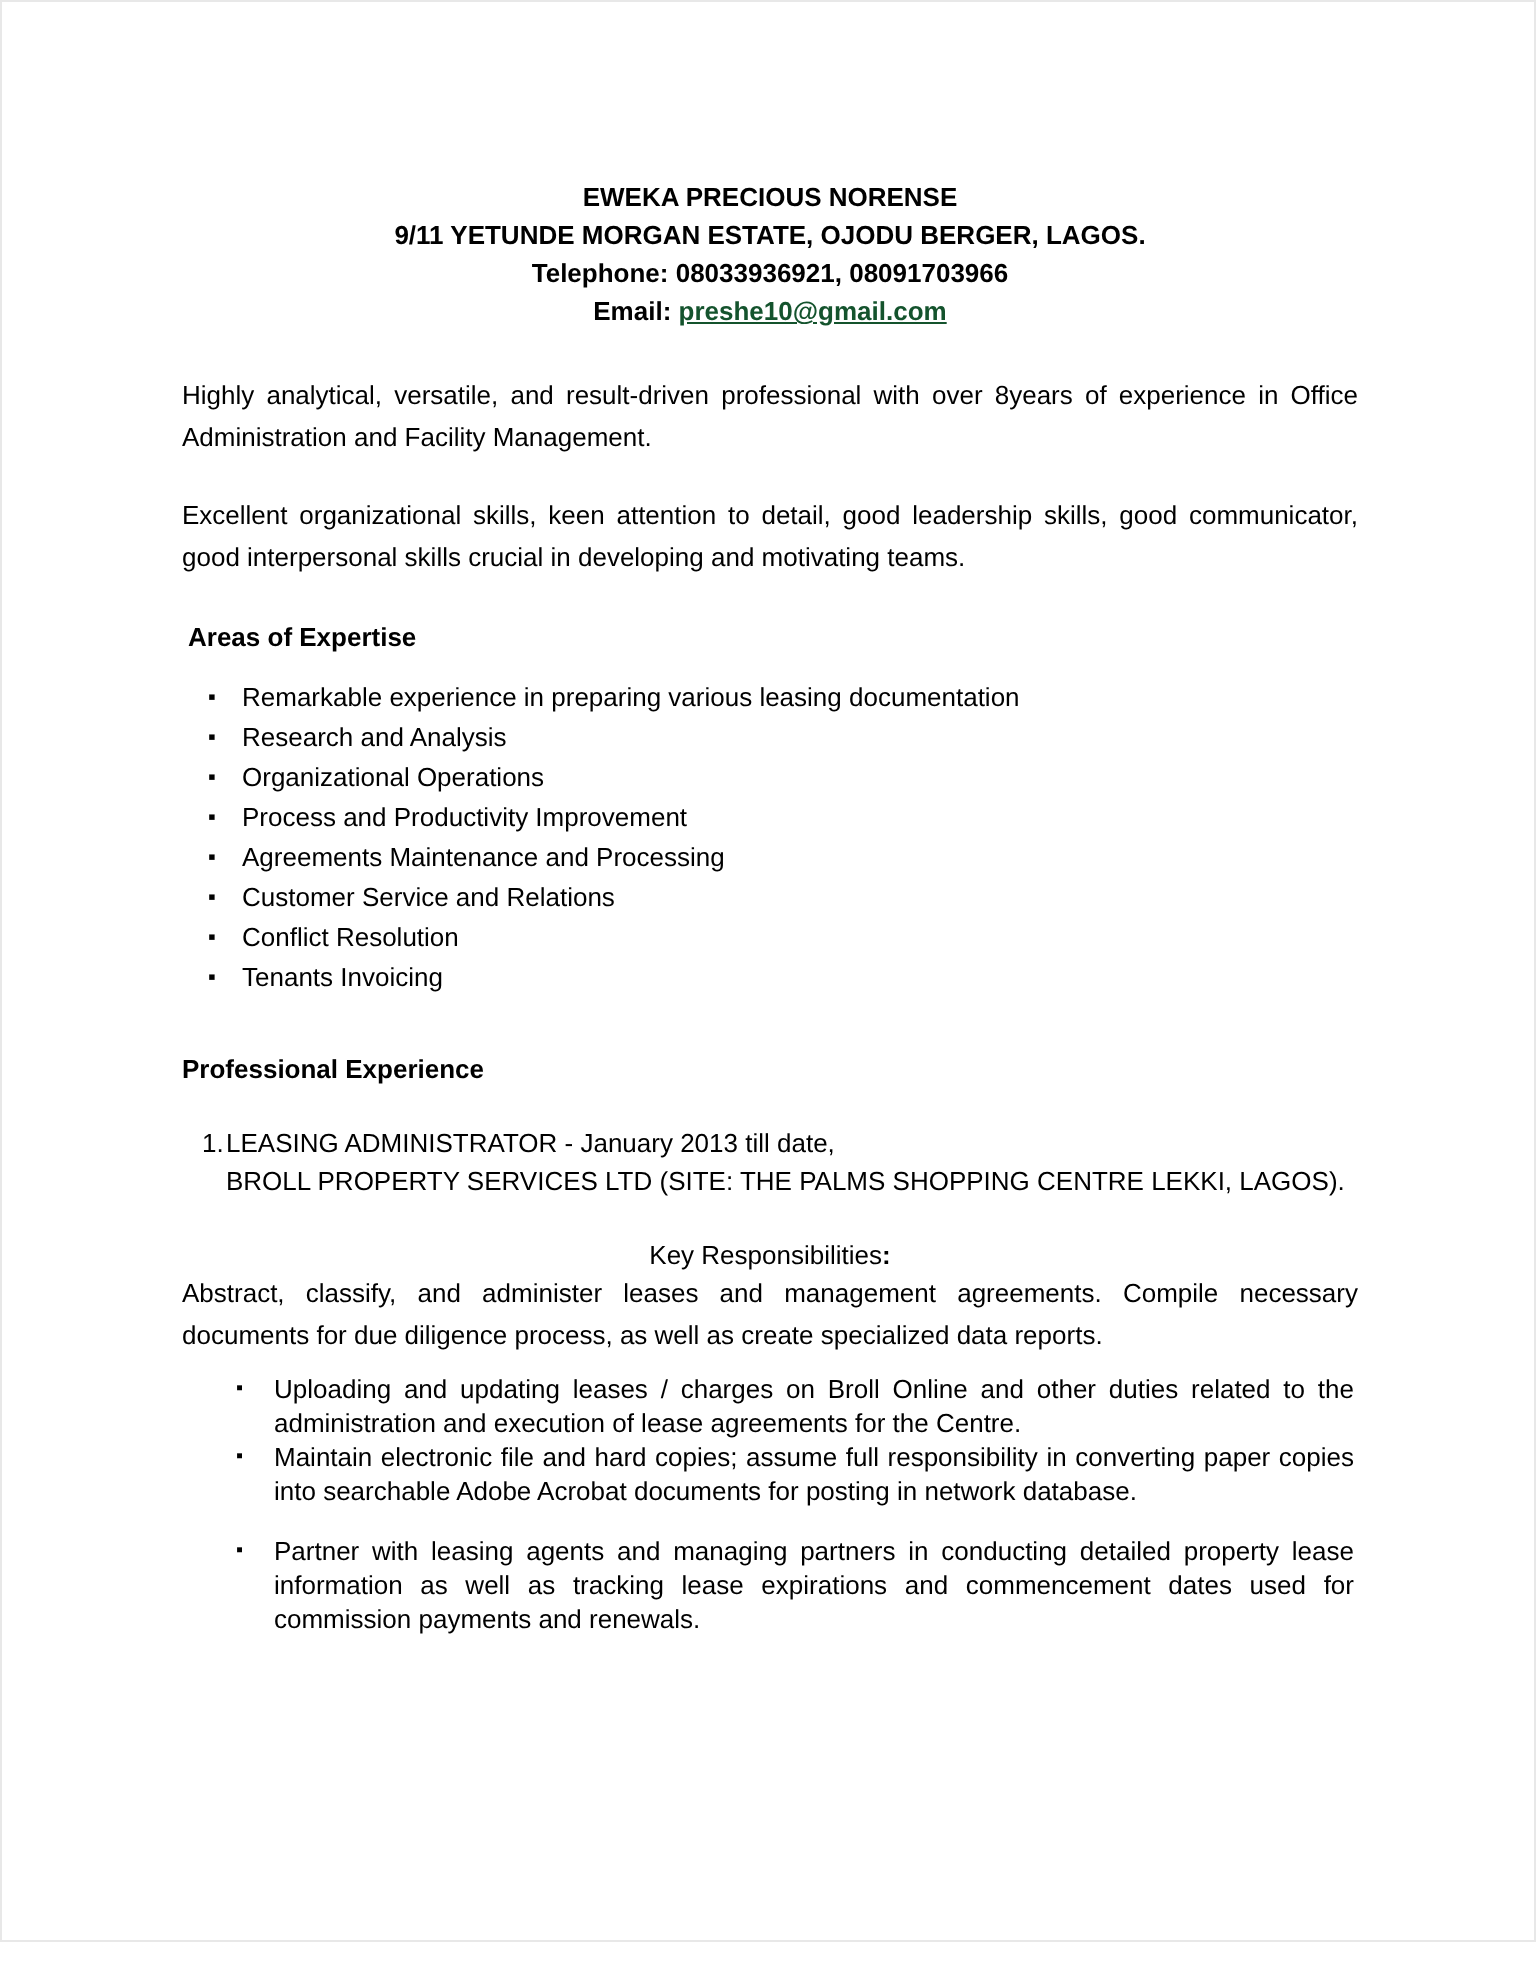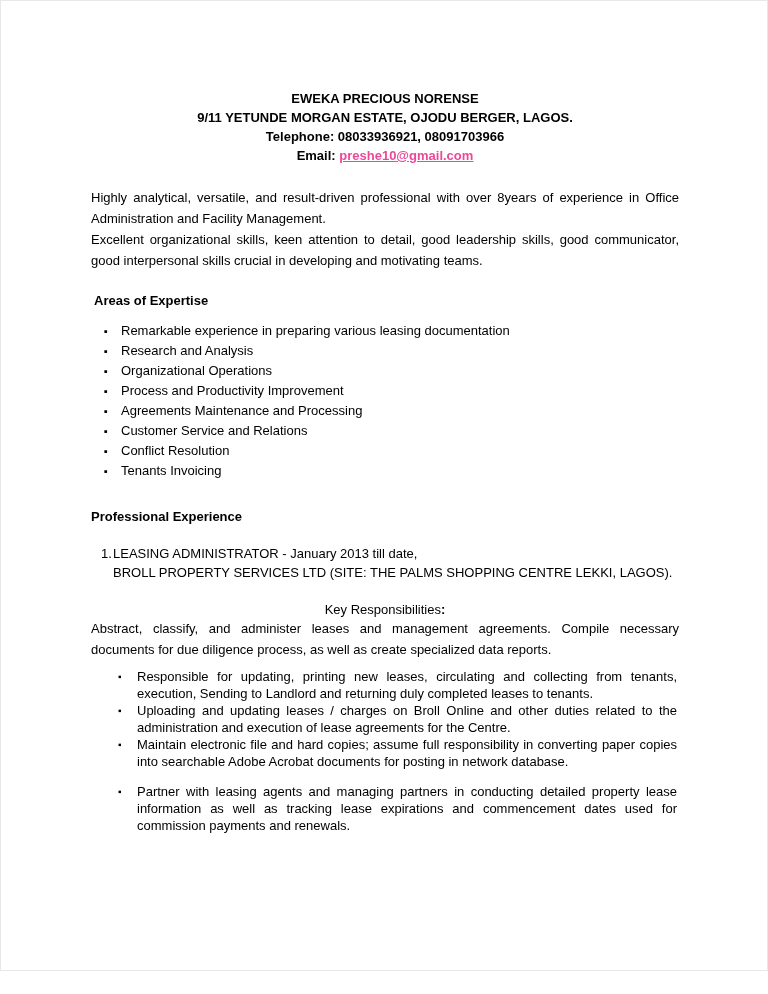--- a/index.html
+++ b/index.html
@@ -17,42 +17,42 @@
   }
 
   
   .doc-header {
     text-align: center;
     font-weight: bold;
     font-size: 13px;
     line-height: 19px;
   }
   .email-link {
-    color: #ec4899;
+    color: #14532d;
     font-weight: bold;
   }
 
   
   .section-heading {
     font-size: 13px;
     font-weight: bold;
     margin: 0;
   }
 
   p.body-para {
     font-size: 13px;
     line-height: 21px;
     text-align: justify;
     margin: 0;
   }
 
   
   .career-summary { margin-top: 22px; }
   .career-summary .section-heading { margin-bottom: 2px; }
-  .career-summary p + p { }
+  .career-summary p + p { margin-top: 18px; }
 
   
   .expertise { margin-top: 22px; }
   .expertise .section-heading { padding-left: 3px; }
   .expertise-list {
     list-style: none;
     margin: 13px 0 0 0;
     padding: 0;
   }
   .expertise-list li {
@@ -148,21 +148,20 @@
         <span class="bold">LEASING ADMINISTRATOR - </span><span>January 2013  till date,</span><br>
         <span>BROLL PROPERTY SERVICES LTD (SITE: THE PALMS SHOPPING CENTRE LEKKI, LAGOS).</span>
       </div>
     </div>
   </section>
 
   <section class="responsibilities">
     <h2 class="inline-heading"><span class="bold">Key Responsibilities</span><span>:</span></h2>
     <p class="body-para">Abstract, classify, and administer leases and management agreements. Compile necessary documents for due diligence process, as well as create specialized data reports.</p>
     <ul class="resp-list">
-      <li>Responsible for updating, printing new leases, circulating and collecting from tenants, execution, Sending to Landlord and returning duly completed leases to tenants.</li>
       <li>Uploading and updating leases / charges on Broll Online and other duties related to the administration and execution of lease agreements for the Centre.</li>
       <li>Maintain electronic file and hard copies; assume full responsibility in converting paper copies into searchable Adobe Acrobat documents for posting in network database.</li>
     </ul>
     <ul class="resp-list extra">
       <li>Partner with leasing agents and managing partners in conducting detailed property lease information as well as tracking lease expirations and commencement dates used for commission payments and renewals.</li>
     </ul>
   </section>
 
 </div>
 

